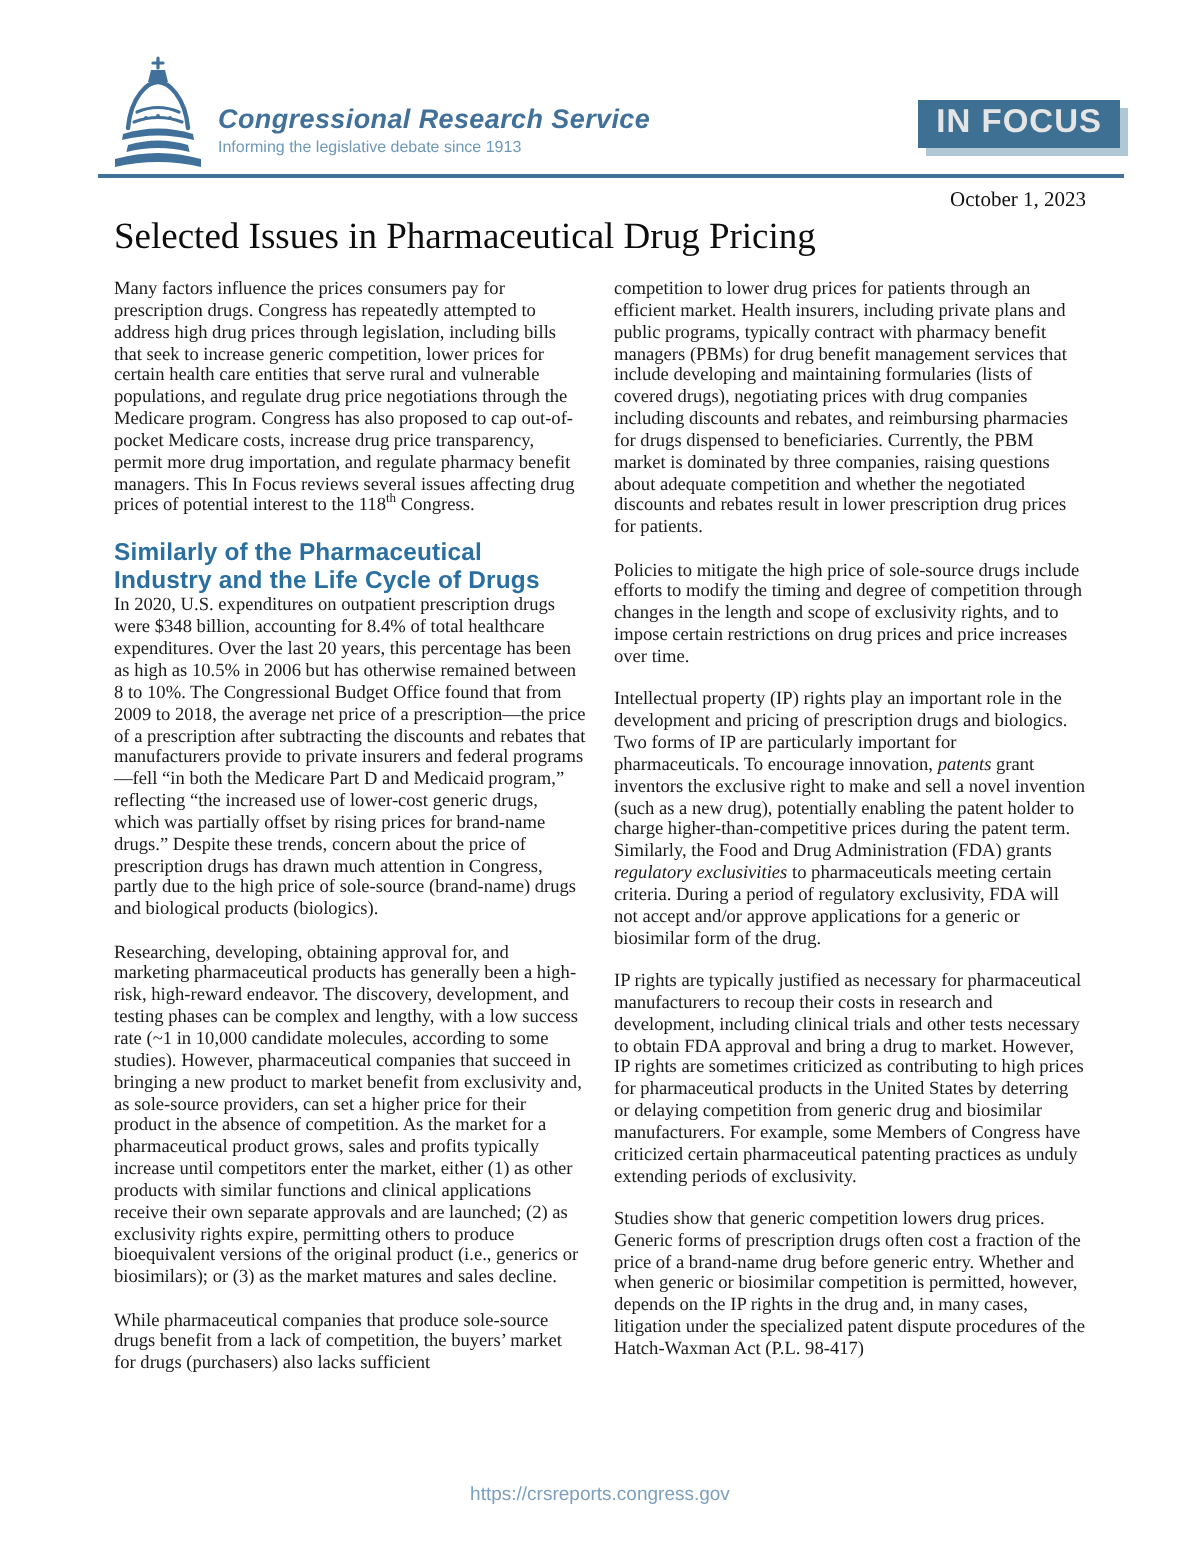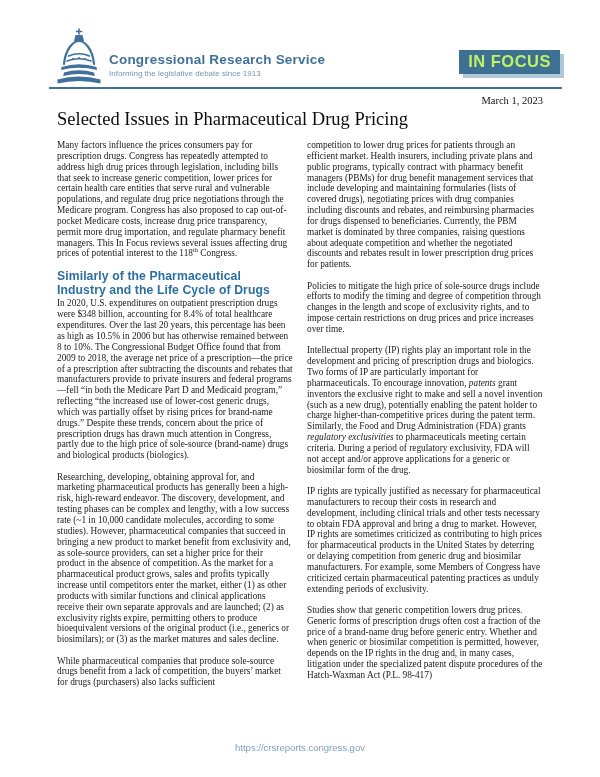--- a/index.html
+++ b/index.html
@@ -6,30 +6,30 @@
   .page {
     position:relative; width:600px; height:777px; margin:0 auto;
     background:#ffffff; overflow:hidden;
     font-family:"Liberation Serif", serif; color:#1a1a1a;
   }
   
   .logo-row { position:absolute; top:28px; left:55px; display:flex; align-items:flex-start; }
   .dome { width:48px; height:58px; flex:0 0 auto; }
   .org-block { margin-left:6px; margin-top:24px; }
   .org-name {
-    font-family:"Liberation Sans", sans-serif; font-weight:bold; 
+    font-family:"Liberation Sans", sans-serif; font-weight:bold; font-style:italic;
     font-size:13.5px; color:var(--crs-blue,#41719a); letter-spacing:0.2px; white-space:nowrap;
   }
   .tagline {
     font-family:"Liberation Sans", sans-serif; font-size:8px;
     color:var(--tagline-blue,#6f98b8); margin-top:2px; white-space:nowrap;
   }
   .badge {
     position:absolute; top:50px; right:40px;
-    background:var(--badge-bg,#3e7093); color:#bef264;
+    background:var(--badge-bg,#3e7093); color:#e5e5e5;
     font-family:"Liberation Sans", sans-serif; font-weight:bold; font-size:16.5px;
     letter-spacing:0.5px; padding:2px 9px 3px;
     box-shadow:4px 4px 0 var(--badge-shadow,#b0c7d6);
   }
   .rule { position:absolute; top:87px; left:49px; right:38px; height:2px; background:var(--crs-blue,#41719a); }
   
   .date-line { position:absolute; top:95px; right:57px; font-size:10.5px; color:#111; }
   .doc-title {
     position:absolute; top:109px; left:57px; margin:0;
     font-family:"Liberation Serif", serif; font-weight:normal; font-size:18.5px; color:#0d0d0d;
@@ -79,21 +79,21 @@
     </span>
     <span class="org-block">
       <div class="org-name">Congressional Research Service</div>
       <div class="tagline">Informing the legislative debate since 1913</div>
     </span>
   </div>
 
   <div class="badge">IN FOCUS</div>
   <div class="rule"></div>
 
-  <div class="date-line">March 1, 2023</div>
+  <div class="date-line">October 1, 2023</div>
   <h1 class="doc-title">Selected Issues in Pharmaceutical Drug Pricing</h1>
 
   <div class="columns">
 
     <div class="col">
       <p><span>Many factors influence the prices consumers pay for prescription drugs. Congress has repeatedly attempted to address high drug prices through legislation, including bills that seek to increase generic competition, lower prices for certain health care entities that serve rural and vulnerable populations, and regulate drug price negotiations through the Medicare program. Congress has also proposed to cap out-of-pocket Medicare costs, increase drug price transparency, permit more drug importation, and regulate pharmacy benefit managers. This In Focus reviews several issues affecting drug prices of potential interest to the 118</span><sup>th</sup><span> Congress.</span></p>
 
       <h2>Similarly of the Pharmaceutical Industry and the Life Cycle of Drugs</h2>
       <p>In 2020, U.S. expenditures on outpatient prescription drugs were $348 billion, accounting for 8.4% of total healthcare expenditures. Over the last 20 years, this percentage has been as high as 10.5% in 2006 but has otherwise remained between 8 to 10%. The Congressional Budget Office found that from 2009 to 2018, the average net price of a prescription—the price of a prescription after subtracting the discounts and rebates that manufacturers provide to private insurers and federal programs—fell “in both the Medicare Part D and Medicaid program,” reflecting “the increased use of lower-cost generic drugs, which was partially offset by rising prices for brand-name drugs.” Despite these trends, concern about the price of prescription drugs has drawn much attention in Congress, partly due to the high price of sole-source (brand-name) drugs and biological products (biologics).</p>
       <p>Researching, developing, obtaining approval for, and marketing pharmaceutical products has generally been a high-risk, high-reward endeavor. The discovery, development, and testing phases can be complex and lengthy, with a low success rate (~1 in 10,000 candidate molecules, according to some studies). However, pharmaceutical companies that succeed in bringing a new product to market benefit from exclusivity and, as sole-source providers, can set a higher price for their product in the absence of competition. As the market for a pharmaceutical product grows, sales and profits typically increase until competitors enter the market, either (1) as other products with similar functions and clinical applications receive their own separate approvals and are launched; (2) as exclusivity rights expire, permitting others to produce bioequivalent versions of the original product (i.e., generics or biosimilars); or (3) as the market matures and sales decline.</p>

